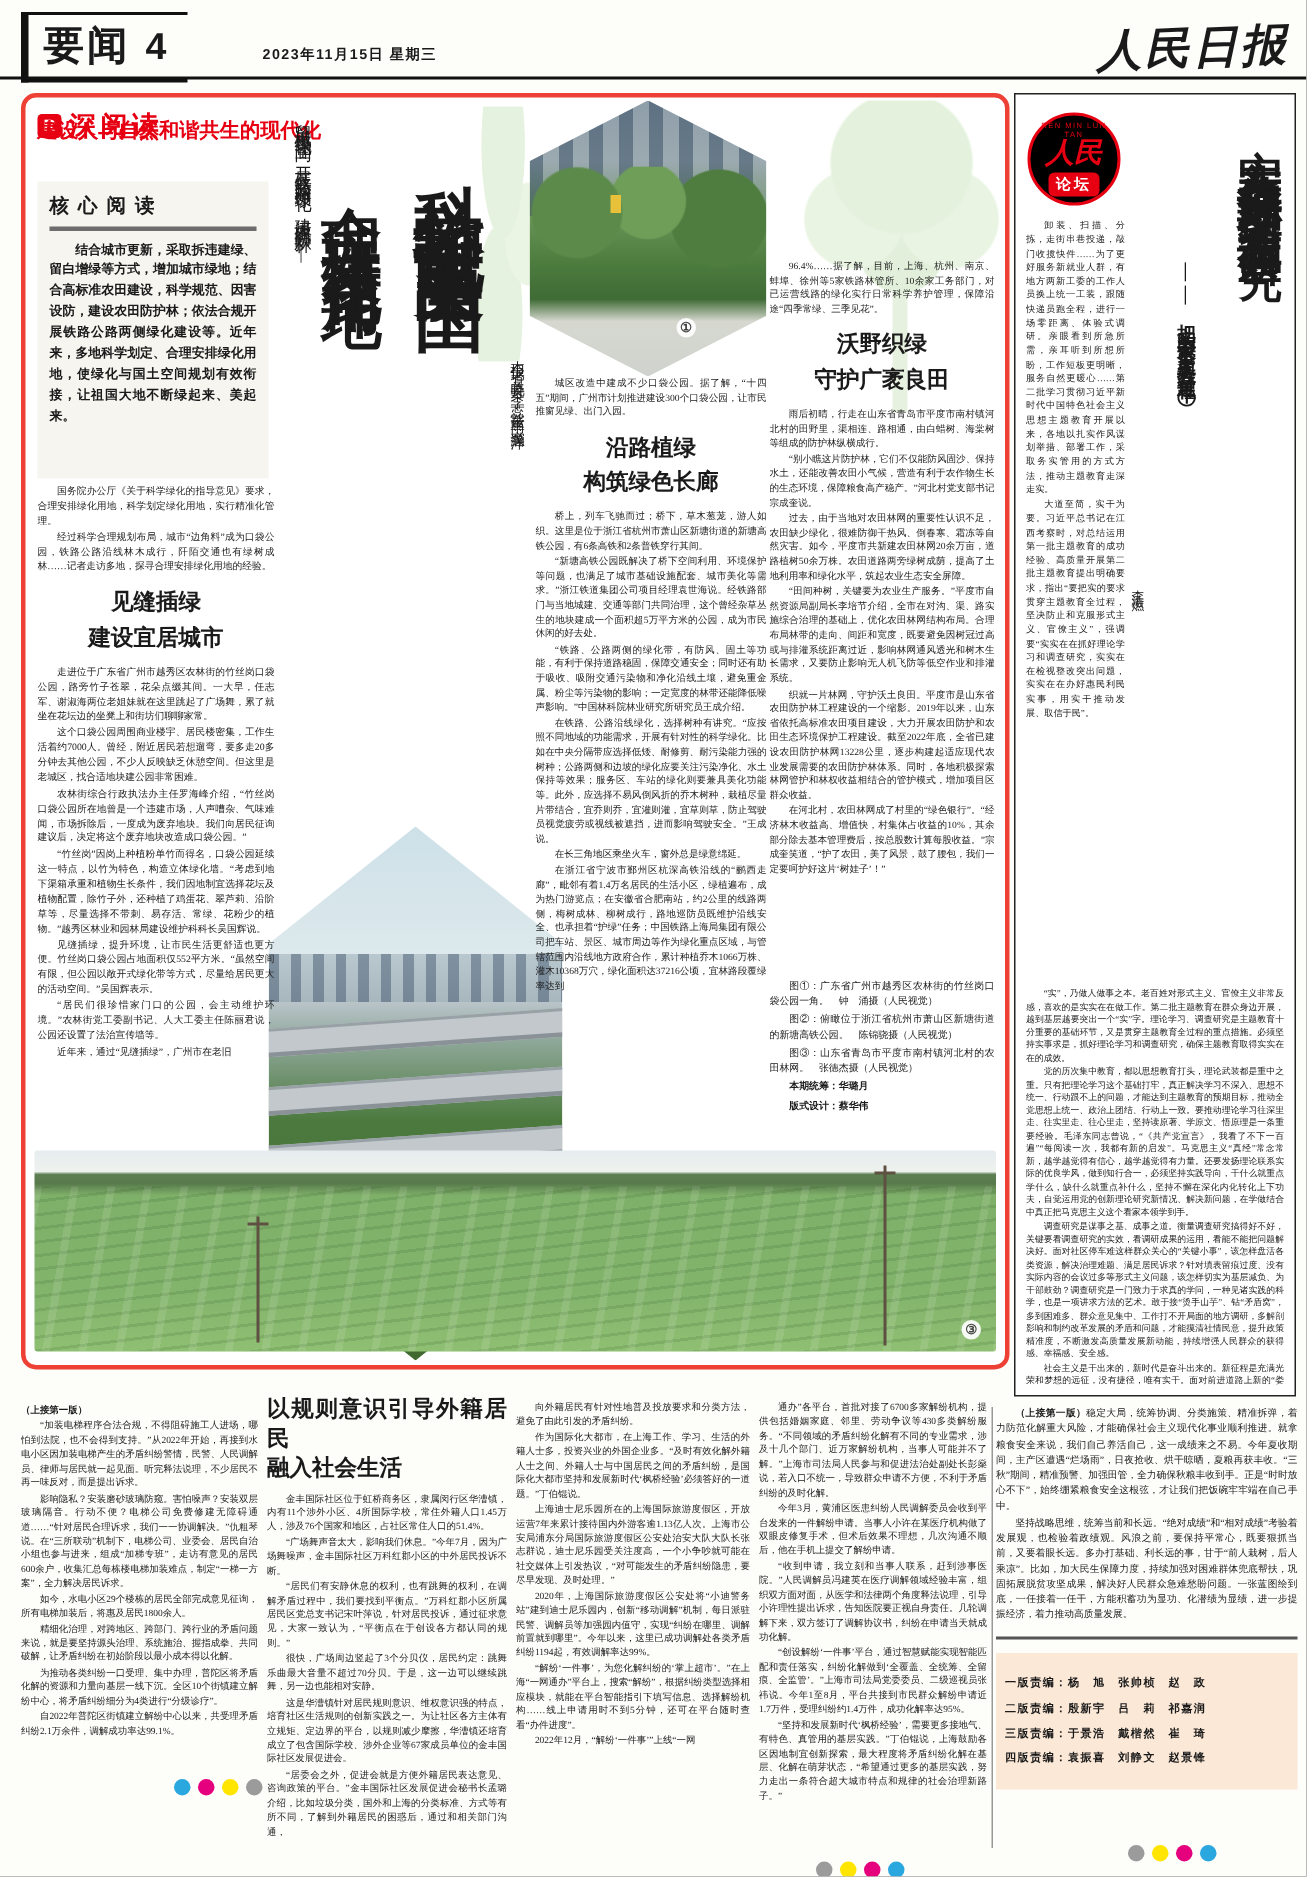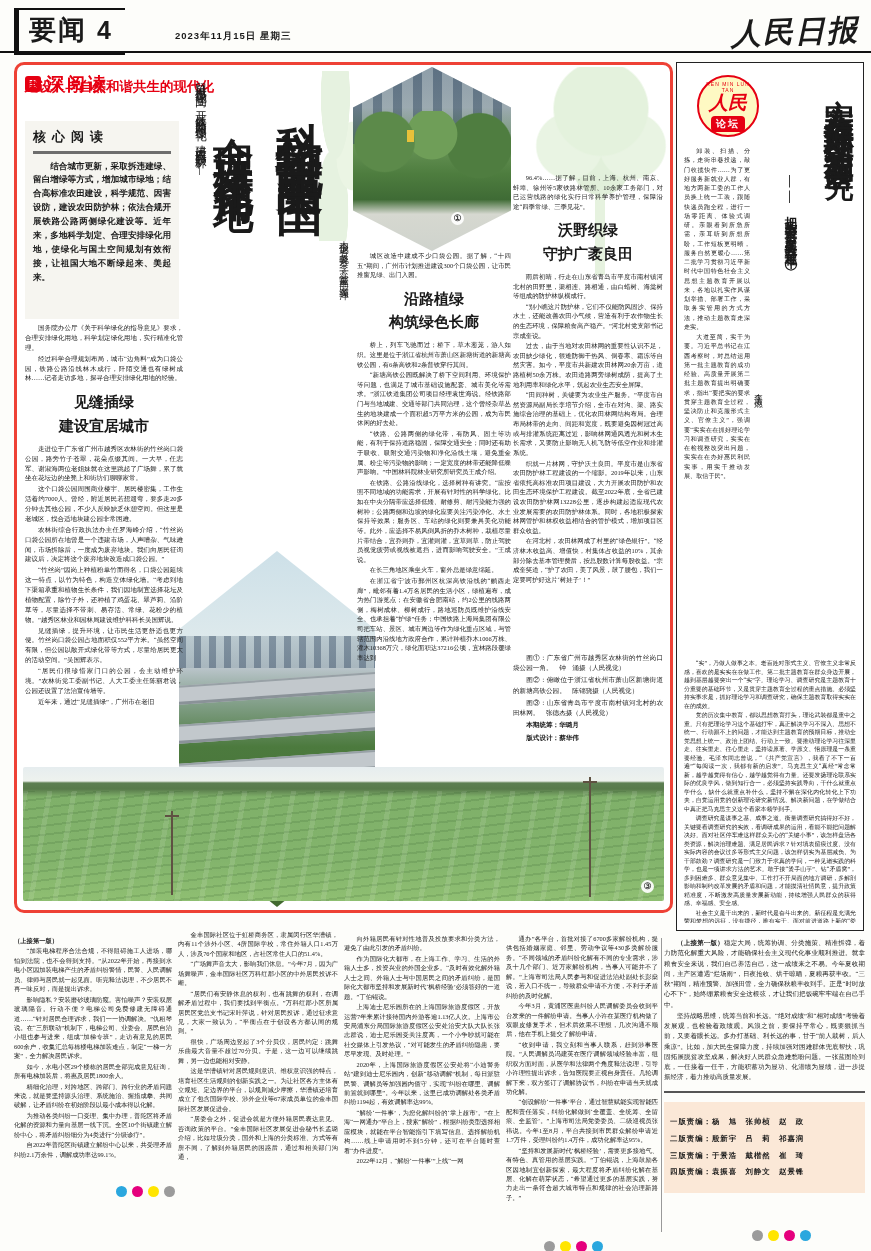--- a/index.html
+++ b/index.html
@@ -91,22 +91,22 @@
                  radial-gradient(circle at 74% 38%,#e6f3df 0 20%,transparent 21%),
                  radial-gradient(circle at 50% 48%,#ddeed5 0 22%,transparent 23%),
                  linear-gradient(#e2f0da,#e2f0da) 49% 100%/10px 55% no-repeat;}
   .leaves{left:296px;top:6px;width:56px;height:170px;opacity:.5;
       background:radial-gradient(ellipse at 40% 15%,#cfe6c2 0 30%,transparent 31%),
                  radial-gradient(ellipse at 70% 50%,#d8ecca 0 28%,transparent 29%),
                  radial-gradient(ellipse at 35% 82%,#cfe6c2 0 30%,transparent 31%);}
   
   .forum-box{position:absolute;left:676px;top:62px;width:188px;height:869px;background:#fff;
              border:1.5px solid #222;box-sizing:border-box;}
-  .forum-logo{position:absolute;left:20px;top:12px;width:62px;height:62px;border:2px solid var(--brand-red);
-      border-radius:50%;box-sizing:border-box;text-align:center;z-index:2;background:#fef9c3;}
+  .forum-logo{position:absolute;left:8px;top:12px;width:62px;height:62px;border:2px solid var(--brand-red);
+      border-radius:50%;box-sizing:border-box;text-align:center;z-index:2;background:#000000;}
   .forum-logo .arc{font-size:5px;color:var(--brand-red);letter-spacing:1px;margin-top:4px;
       font-family:"Liberation Sans",sans-serif;}
   .forum-logo .l1{font-size:19px;font-weight:900;color:var(--brand-red);font-style:italic;line-height:1.05;}
   .forum-logo .l2{display:inline-block;background:var(--brand-red);color:#fff;font-size:10px;font-weight:700;
       border-radius:4px;padding:1px 5px;margin-top:1px;letter-spacing:2px;}
   .f-head{right:6px;top:12px;height:560px;font-size:30px;font-weight:900;letter-spacing:5px;line-height:1.2;
       font-family:"Liberation Sans",sans-serif;}
   .f-sub{right:64px;top:112px;height:400px;font-size:12.5px;font-weight:900;letter-spacing:3px;}
   .f-author{right:98px;top:324px;height:80px;font-size:8.5px;letter-spacing:3px;}
   .f-intro{position:absolute;left:7px;top:84px;width:66px;height:508px;overflow:hidden;
@@ -270,20 +270,22 @@
         <p>三版责编：于景浩　戴楷然　崔　琦</p>
         <p>四版责编：袁振喜　刘静文　赵景锋</p>
       </div>
   </section>
 
   <div class="bcol b1">
     <p class="lead-line">（上接第一版）</p>
     <span><p>“加装电梯程序合法合规，不得阻碍施工人进场，哪怕到法院，也不会得到支持。”从2022年开始，再接到水电小区因加装电梯产生的矛盾纠纷警情，民警、人民调解员、律师与居民就一起见面。听完释法说理，不少居民不再一味反对，而是提出诉求。</p><p>影响隐私？安装磨砂玻璃防窥。害怕噪声？安装双层玻璃隔音。行动不便？电梯公司免费修建无障碍通道……“针对居民合理诉求，我们一一协调解决。”仇粗琴说。在“三所联动”机制下，电梯公司、业委会、居民自治小组也参与进来，组成“加梯专班”，走访有意见的居民600余户，收集汇总每栋楼电梯加装难点，制定“一梯一方案”，全力解决居民诉求。</p><p>如今，水电小区29个楼栋的居民全部完成意见征询，所有电梯加装后，将惠及居民1800余人。</p><p>精细化治理，对跨地区、跨部门、跨行业的矛盾问题来说，就是要坚持源头治理、系统施治、握指成拳、共同破解，让矛盾纠纷在初始阶段以最小成本得以化解。</p><p>为推动各类纠纷一口受理、集中办理，普陀区将矛盾化解的资源和力量向基层一线下沉。全区10个街镇建立解纷中心，将矛盾纠纷细分为4类进行“分级诊疗”。</p><p>自2022年普陀区街镇建立解纷中心以来，共受理矛盾纠纷2.1万余件，调解成功率达99.1%。</p></span>
   </div>
   <div class="bcol b2">
+    <h3 class="bhead">以规则意识引导外籍居民
+融入社会生活</h3>
     <span><p>金丰国际社区位于虹桥商务区，隶属闵行区华漕镇，内有11个涉外小区、4所国际学校，常住外籍人口1.45万人，涉及76个国家和地区，占社区常住人口的51.4%。</p><p>“广场舞声音太大，影响我们休息。”今年7月，因为广场舞噪声，金丰国际社区万科红郡小区的中外居民投诉不断。</p><p>“居民们有安静休息的权利，也有跳舞的权利，在调解矛盾过程中，我们要找到平衡点。”万科红郡小区所属居民区党总支书记宋叶萍说，针对居民投诉，通过征求意见，大家一致认为，“平衡点在于创设各方都认同的规则。”</p><p>很快，广场周边竖起了3个分贝仪，居民约定：跳舞乐曲最大音量不超过70分贝。于是，这一边可以继续跳舞，另一边也能相对安静。</p><p>这是华漕镇针对居民规则意识、维权意识强的特点，培育社区生活规则的创新实践之一。为让社区各方主体有立规矩、定边界的平台，以规则减少摩擦，华漕镇还培育成立了包含国际学校、涉外企业等67家成员单位的金丰国际社区发展促进会。</p><p>“居委会之外，促进会就是方便外籍居民表达意见、咨询政策的平台。”金丰国际社区发展促进会秘书长孟璐介绍，比如垃圾分类，国外和上海的分类标准、方式等有所不同，了解到外籍居民的困惑后，通过和相关部门沟通，</p></span>
   </div>
   <div class="bcol b3">
       <p>向外籍居民有针对性地普及投放要求和分类方法，避免了由此引发的矛盾纠纷。</p>
       <p>作为国际化大都市，在上海工作、学习、生活的外籍人士多，投资兴业的外国企业多。“及时有效化解外籍人士之间、外籍人士与中国居民之间的矛盾纠纷，是国际化大都市坚持和发展新时代‘枫桥经验’必须答好的一道题。”丁伯锟说。</p>
       <p>上海迪士尼乐园所在的上海国际旅游度假区，开放运营7年来累计接待国内外游客逾1.13亿人次。上海市公安局浦东分局国际旅游度假区公安处治安大队大队长张志群说，迪士尼乐园受关注度高，一个小争吵就可能在社交媒体上引发热议，“对可能发生的矛盾纠纷隐患，要尽早发现、及时处理。”</p>
       <p>2020年，上海国际旅游度假区公安处将“小迪警务站”建到迪士尼乐园内，创新“移动调解”机制，每日派驻民警、调解员等加强园内值守，实现“纠纷在哪里、调解前置就到哪里”。今年以来，这里已成功调解处各类矛盾纠纷1194起，有效调解率达99%。</p>
       <p>“解纷‘一件事’，为您化解纠纷的‘掌上超市’。”在上海“一网通办”平台上，搜索“解纷”，根据纠纷类型选择相应模块，就能在平台智能指引下填写信息、选择解纷机构……线上申请用时不到5分钟，还可在平台随时查看“办件进度”。</p>
       <p>2022年12月，“解纷‘一件事’”上线“一网</p>
     </div>

